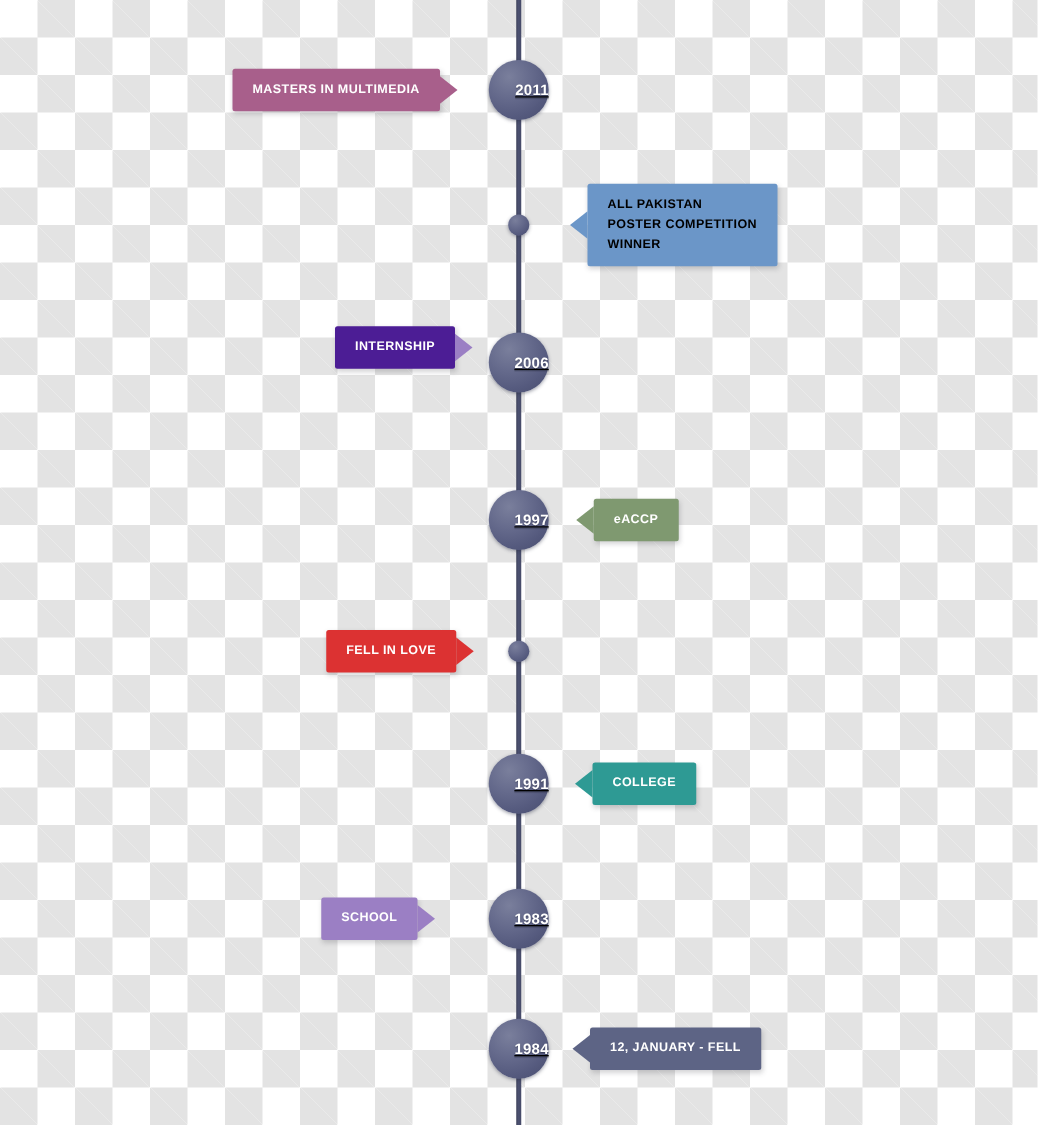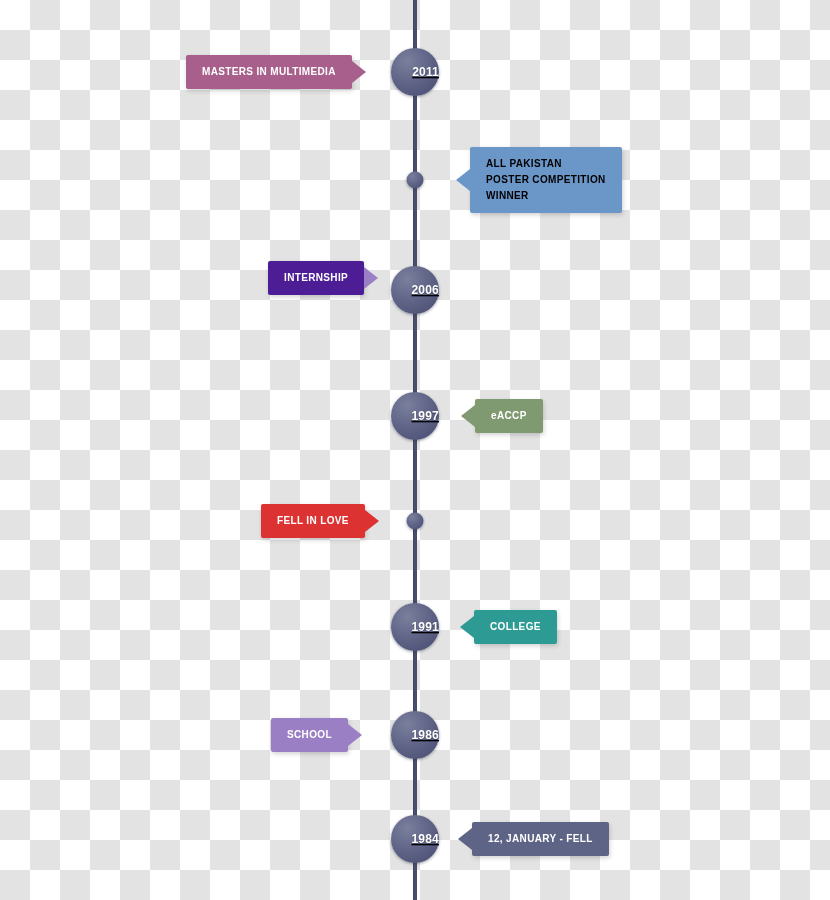--- a/index.html
+++ b/index.html
@@ -124,31 +124,31 @@
         <span class="year-text">2006</span>
       </div>
       <div class="node year" style="top: 416px;">
         <span class="year-text">1997</span>
       </div>
       <div class="node dot" style="top: 521px;"></div>
       <div class="node year" style="top: 627px;">
         <span class="year-text">1991</span>
       </div>
       <div class="node year" style="top: 735px;">
-        <span class="year-text">1986</span>
+        <span class="year-text">1983</span>
       </div>
       <div class="node year" style="top: 839px;">
         <span class="year-text">1984</span>
       </div>
     </div>
   <div id="labels-layer">
       <div class="label left" style="top: 72px; background: rgb(168, 95, 139); color: rgb(168, 95, 139); left: 186px;"><span class="txt" style="color: rgb(255, 255, 255);">MASTERS IN MULTIMEDIA</span></div>
       <div class="label right" style="top: 180px; background: rgb(107, 150, 200); color: rgb(107, 150, 200); left: 470px;"><span class="txt" style="color: #000000;">ALL PAKISTAN
 POSTER COMPETITION
 WINNER</span></div>
       <div class="label left" style="top: 278px; background: #4c1d95; color: rgb(155, 127, 196); left: 268px;"><span class="txt" style="color: rgb(255, 255, 255);">INTERNSHIP</span></div>
       <div class="label right" style="top: 416px; background: rgb(127, 153, 112); color: rgb(127, 153, 112); left: 475px;"><span class="txt" style="color: rgb(255, 255, 255);">eACCP</span></div>
       <div class="label left" style="top: 521px; background: rgb(220, 50, 50); color: rgb(220, 50, 50); left: 261px;"><span class="txt" style="color: rgb(255, 255, 255);">FELL IN LOVE</span></div>
       <div class="label right" style="top: 627px; background: rgb(46, 154, 148); color: rgb(46, 154, 148); left: 474px;"><span class="txt" style="color: rgb(255, 255, 255);">COLLEGE</span></div>
-      <div class="label left" style="top: 735px; background: rgb(155, 127, 196); color: rgb(155, 127, 196); left: 271px;"><span class="txt" style="color: rgb(255, 255, 255);">SCHOOL</span></div>
+      <div class="label left" style="top: 735px; background: rgb(155, 127, 196); color: rgb(155, 127, 196); left: 257px;"><span class="txt" style="color: rgb(255, 255, 255);">SCHOOL</span></div>
       <div class="label right" style="top: 839px; background: rgb(93, 100, 133); color: rgb(93, 100, 133); left: 472px;"><span class="txt" style="color: rgb(255, 255, 255);">12, JANUARY - FELL</span></div>
     </div>
 </div>
 
 </body></html>

